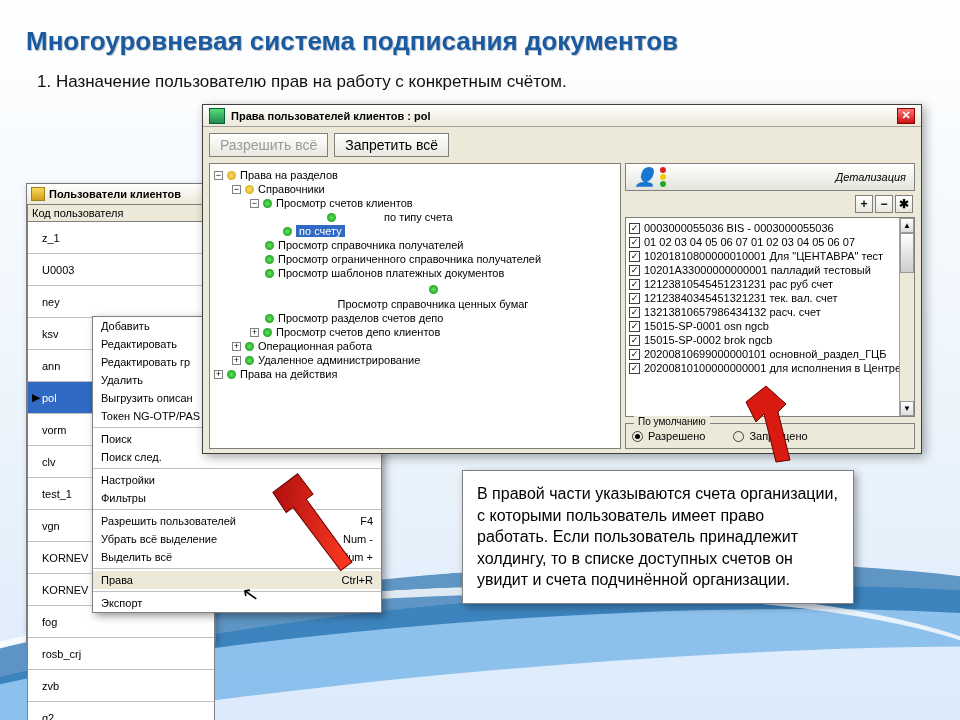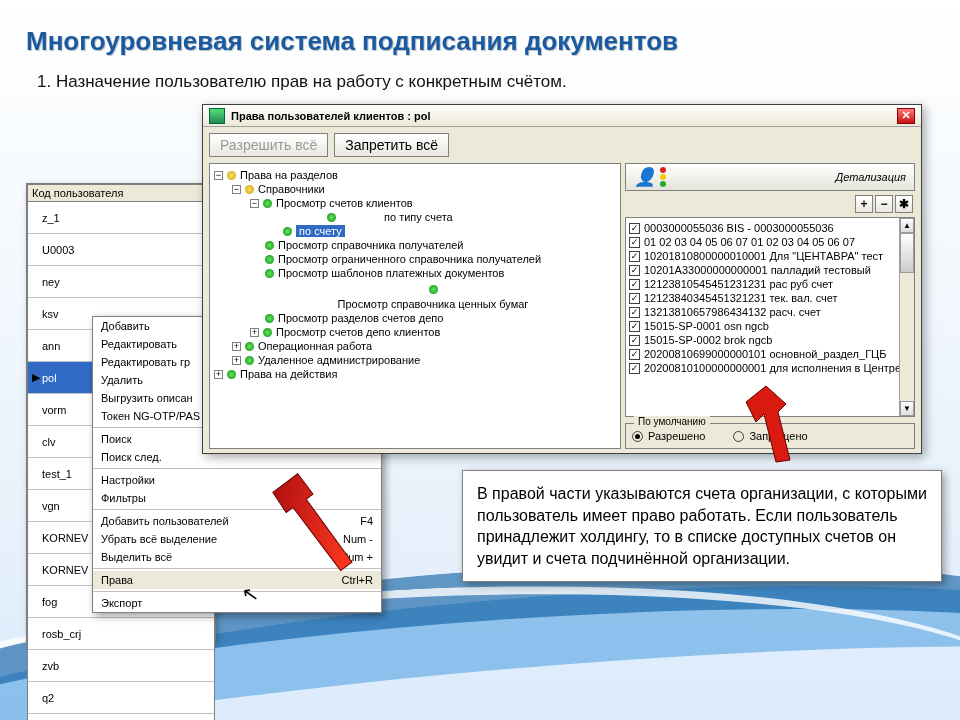--- a/index.html
+++ b/index.html
@@ -97,21 +97,21 @@
   .default-group{border:1px solid #808080;padding:6px;display:flex;gap:28px;position:relative;margin-top:2px;}
   .default-group .lg{position:absolute;top:-8px;left:8px;background:#ece9d8;padding:0 4px;font-size:10px;}
   .radio{width:11px;height:11px;border:1px solid #404040;border-radius:50%;display:inline-flex;align-items:center;justify-content:center;}
   .radio.on::after{content:"";width:5px;height:5px;border-radius:50%;background:#000;}
   .rlabel{display:flex;gap:5px;align-items:center;font-size:11px;}
   
   .arrow{position:absolute;pointer-events:none;}
   .arrow svg{overflow:visible;}
   
   .note{
-    position:absolute; left:462px; top:470px; width:480px; padding:12px 14px;
+    position:absolute; left:462px; top:470px; width:392px; padding:12px 14px;
     background:#fff;border:1px solid #808080;box-shadow:3px 3px 8px rgba(0,0,0,.35);
     font-size:16px;line-height:1.35;
   }
   
   .cursor{position:absolute;left:242px;top:582px;font-size:20px;transform:rotate(-10deg);}
   
   .vscroll{position:absolute;right:0;top:0;bottom:0;width:15px;background:#ece9d8;border-left:1px solid #a0a0a0;}
   .vscroll .up,.vscroll .down{height:15px;background:linear-gradient(#fff,#ddd);border:1px solid #999;display:flex;align-items:center;justify-content:center;font-size:8px;}
   .vscroll .thumb{height:40px;background:linear-gradient(#fff,#ccc);border:1px solid #999;}
   .vscroll .down{position:absolute;bottom:0;left:0;right:0;}
@@ -120,20 +120,24 @@
 <body>
 
 <div class="bg-arc2"></div>
 <div class="bg-arc1"></div>
 <div class="bg-arc3"></div>
 
 <div class="slide-title">Многоуровневая система подписания документов</div>
 <div class="subtitle">1. Назначение пользователю прав на работу с конкретным счётом.</div>
 
 <div class="users-window">
+  <div class="users-title">
+    <span class="ico-win"></span>
+    <span>Пользователи клиентов</span>
+  </div>
   <div class="users-table" id="users-table">
     <div class="hdr">Код пользователя</div>
   <div class="row"><span class="row-ptr"></span>z_1</div>
       <div class="row"><span class="row-ptr"></span>U0003</div>
       <div class="row"><span class="row-ptr"></span>ney</div>
       <div class="row"><span class="row-ptr"></span>ksv</div>
       <div class="row"><span class="row-ptr"></span>ann</div>
       <div class="row sel"><span class="row-ptr">▶</span>pol</div>
       <div class="row"><span class="row-ptr"></span>vorm</div>
       <div class="row"><span class="row-ptr"></span>clv</div>
@@ -182,21 +186,21 @@
     </div>
     <div class="sep"></div>
     <div class="mi">
       <span>Настройки</span>
     </div>
     <div class="mi">
       <span>Фильтры</span>
     </div>
     <div class="sep"></div>
     <div class="mi">
-      <span>Добавить пользователей</span>
+      <span>Разрешить пользователей</span>
       <span>F4</span>
     </div>
     <div class="mi">
       <span>Убрать всё выделение</span>
       <span>Num -</span>
     </div>
     <div class="mi">
       <span>Выделить всё</span>
       <span>Num +</span>
     </div>

